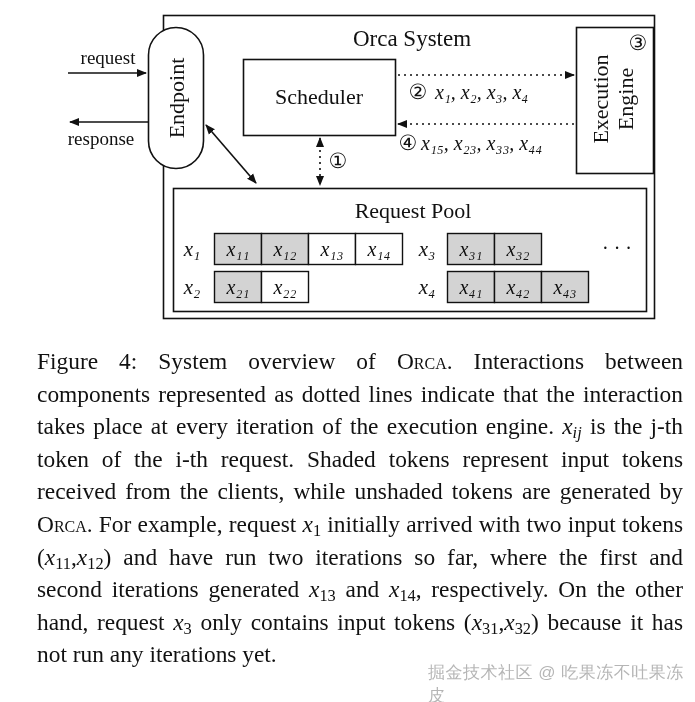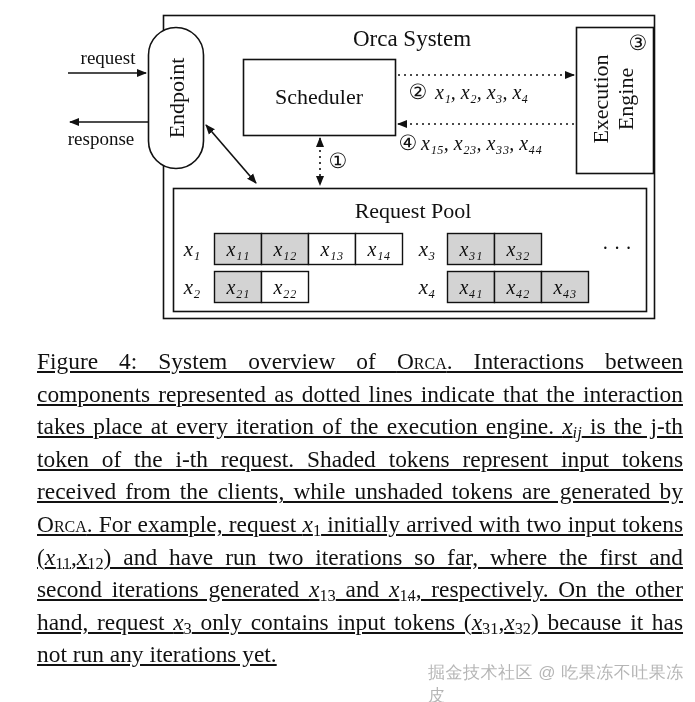--- a/index.html
+++ b/index.html
@@ -2,21 +2,21 @@
 <html><head>
 <meta charset="utf-8">
 <style>
   html, body { margin: 0; padding: 0; background: #ffffff; }
   body { width: 695px; height: 702px; position: relative; overflow: hidden;
          font-family: "Liberation Serif", "DejaVu Serif", serif; color: #111; }
   #figure { position: absolute; left: 0; top: 0; width: 695px; height: 330px; }
   #figure text { font-family: "Liberation Serif", "DejaVu Serif", serif; fill: #111; }
   .math { font-style: italic; }
   .caption { position: absolute; left: 37px; top: 345px; width: 646px;
-             font-size: 23.4px; line-height: 32.6px; text-align: justify; text-decoration: underline; }
+             font-size: 23.4px; line-height: 32.6px; text-align: justify; }
   .caption p { margin: 0; }
   .sc { font-variant: small-caps; }
   .it { font-style: italic; }
   sub { font-size: 0.7em; vertical-align: -0.25em; line-height: 0; }
   .watermark { position: absolute; left: 428px; top: 661px; font-size: 17px;
                color: rgba(120,120,120,0.55); font-family: Liberation Sans, sans-serif;
                letter-spacing: 0.5px; }
 </style>
 </head>
 <body>

